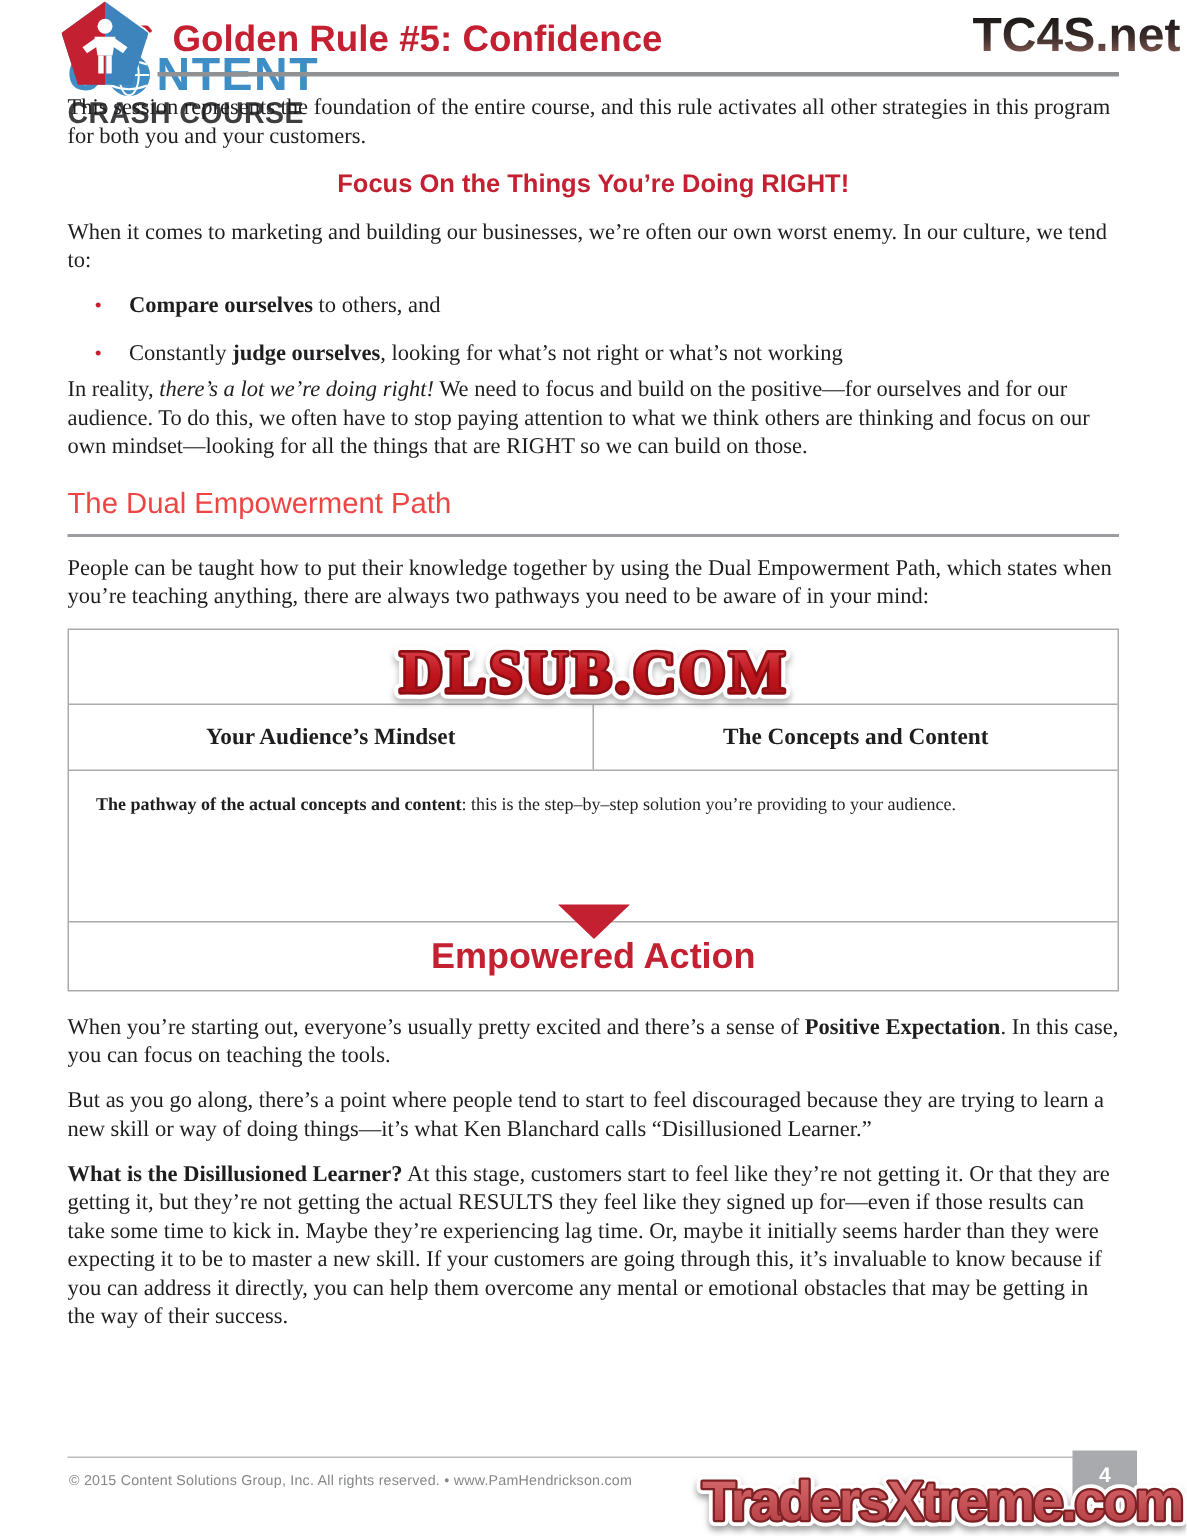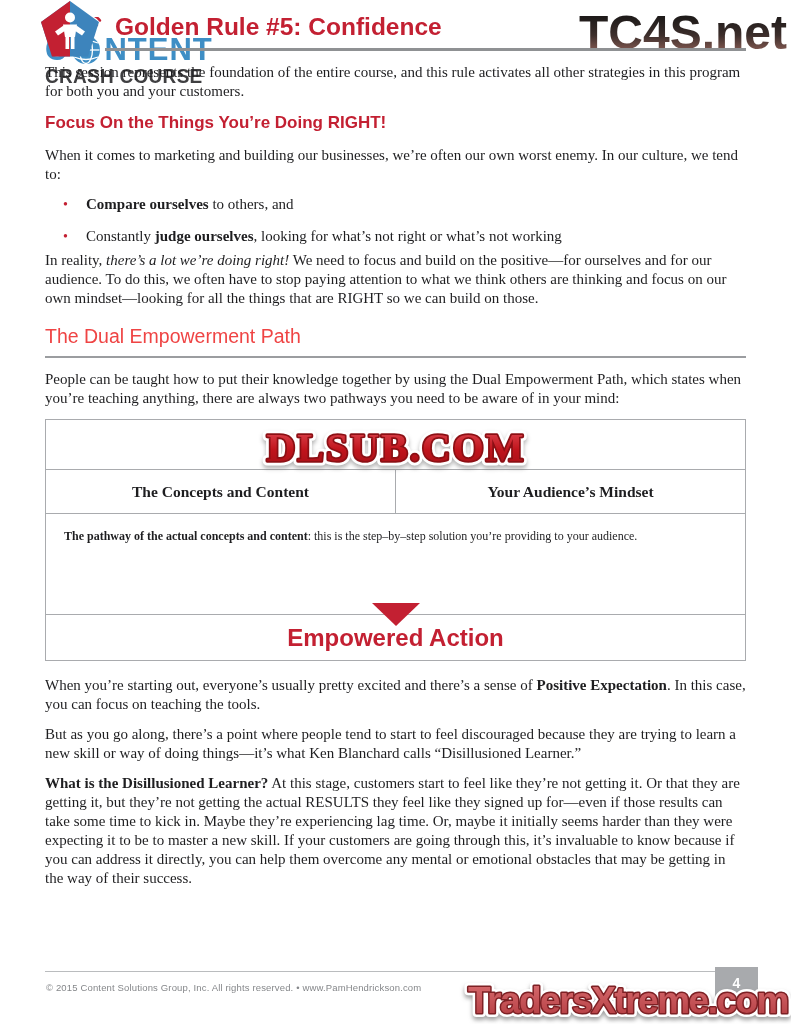--- a/index.html
+++ b/index.html
@@ -16,21 +16,21 @@
   }
   .globe-svg { display:block; margin:0 1px -1px 1px; }
   .brand-line2 {
     font-family:"Liberation Sans", sans-serif; font-weight:bold;
     font-size:20px; color:#3f3f41; letter-spacing:0.3px;
     transform:scaleX(.95); transform-origin:left; margin-top:1px;
   }
   
   .wm-top {
     position:absolute; top:5px; right:4px;
-    font-family:"Liberation Sans", sans-serif; font-weight:bold; font-size:48px;
+    font-family:"Liberation Sans", sans-serif; font-weight:bold; font-size:32px;
     background:linear-gradient(180deg,#141414 10%,#3c2e2b 55%,#97655c 92%);
     -webkit-background-clip:text; background-clip:text; color:transparent;
     letter-spacing:0px;
   }
   .wm-svg { overflow:visible; display:block; }
   .wm-table-wrap { position:absolute; left:50%; top:3px; transform:translateX(-50%); z-index:3;
     filter:drop-shadow(0 3px 2px rgba(90,90,90,.45)); }
   .dlsub-text { font-family:"Liberation Serif", serif; font-weight:bold; font-size:40px; letter-spacing:2px; }
   .wm-bottom-wrap { position:absolute; right:-2px; top:974px; z-index:6;
     filter:drop-shadow(0 3px 2px rgba(70,70,70,.5)); }
@@ -42,21 +42,21 @@
     margin:0 0 4px 14px; font-family:"Liberation Sans", sans-serif;
     font-weight:bold; font-size:24.5px; color:#c32032;
   }
   .title-rule { position:absolute; left:66px; right:0; bottom:7px; height:3px; background:#8f9193; }
   
   .p { font-size:15px; line-height:19px; margin:4px 0 11px; }
   .p-first { margin-top:5px; }
   .b { font-weight:bold; }
   .i { font-style:italic; }
   .h-center {
-    text-align:left; font-family:"Liberation Sans", sans-serif; font-weight:bold;
+    text-align:center; font-family:"Liberation Sans", sans-serif; font-weight:bold;
     font-size:17px; color:#c32032; margin:12px 0 13px;
   }
   .bullet-list { margin:11px 0 5px; }
   .bullet-item { display:flex; font-size:15px; line-height:19px; }
   .bullet-item + .bullet-item { margin-top:13px; }
   .bullet-dot { width:23px; margin-left:18px; color:#c32032; font-size:14px; }
   .h-section {
     font-family:"Liberation Sans", sans-serif; font-weight:normal; font-size:19.5px;
     color:#ef4444; margin:17px 0 12px; padding-bottom:8px; border-bottom:2px solid #9b9da0;
   }
@@ -184,22 +184,22 @@
                   <stop offset="1" stop-color="#a30f16"></stop>
               </linearGradient>
             </defs>
             <text class="dlsub-text" x="150" y="38" text-anchor="middle" fill="#ffffff" stroke="#ffffff" stroke-width="9" stroke-linejoin="round">DLSUB.COM</text>
             <text class="dlsub-text" x="150" y="38" text-anchor="middle" fill="#8c0f14" stroke="#8c0f14" stroke-width="3.5" stroke-linejoin="round">DLSUB.COM</text>
             <text class="dlsub-text" x="150" y="38" text-anchor="middle" fill="url(#dlg)">DLSUB.COM</text>
           </svg>
         </div>
       </div>
       <div class="trow2">
+        <div class="cell">Your Audience’s Mindset</div>
         <div class="cell">The Concepts and Content</div>
-        <div class="cell">Your Audience’s Mindset</div>
       </div>
       <div class="trow3">
         <div class="cell">
           <span class="b">The pathway of the actual concepts and content</span><span>: this is the step–by–step solution you’re providing to your audience.</span>
           <div class="tri"></div>
         </div>
       </div>
       <div class="trow4">Empowered Action</div>
     </div>
 

